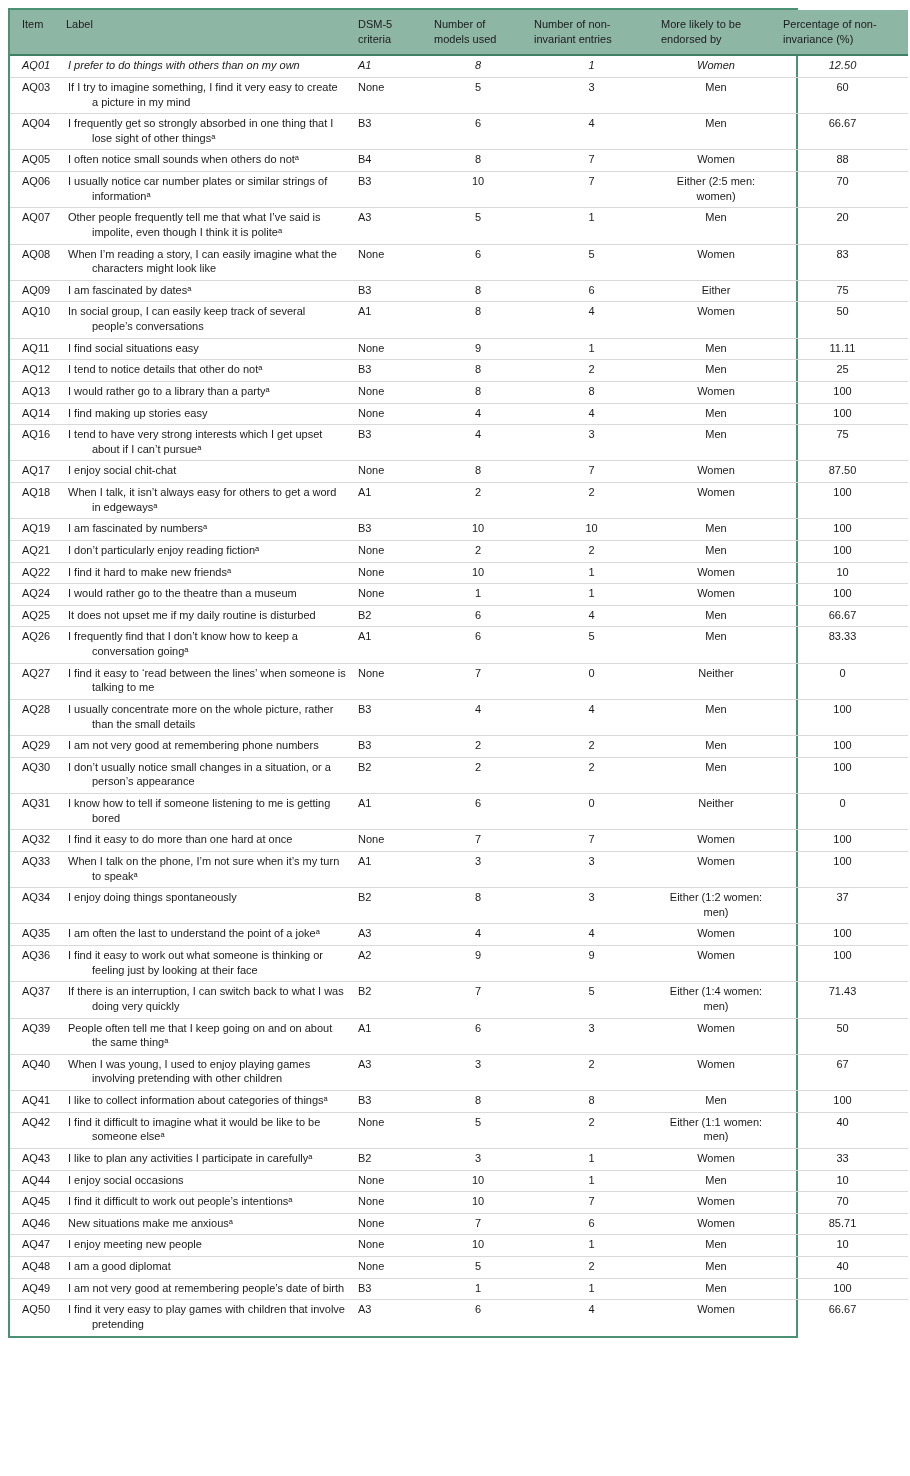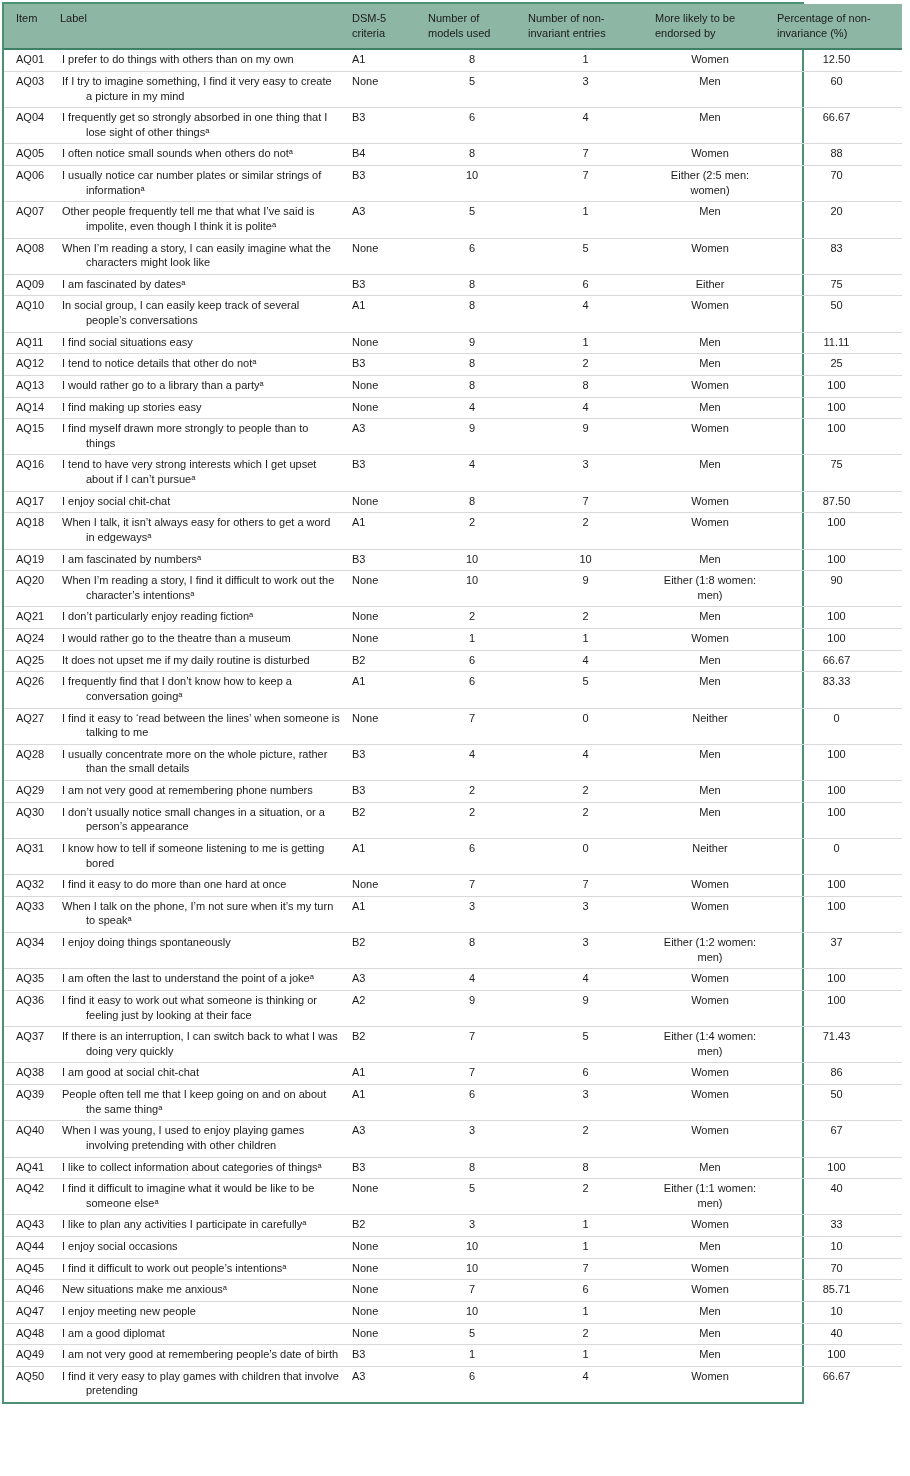--- a/index.html
+++ b/index.html
@@ -4,39 +4,39 @@
 <style>
   :root{
     --header-bg:#8eb6a4;
     --table-border:#4d9174;
     --header-rule:#3f7f63;
     --row-line:#d9d9d9;
     --text:#1b1b1b;
   }
   html,body{margin:0;padding:0;background:#ffffff;}
   body{font-family:"Liberation Sans", sans-serif;color:var(--text);}
-  .page{width:806px;box-sizing:border-box;padding:2px;}
+  .page{width:806px;box-sizing:border-box;padding:8px;}
   .table-wrap{border:2px solid var(--table-border);background:#fff;}
   table{width:100%;border-collapse:collapse;table-layout:fixed;
         font-size:11px;line-height:1.33;color:var(--text);}
   thead th{
     background:var(--header-bg);
     font-weight:normal;
     text-align:left;
     vertical-align:top;
     padding:7px 6px 8px 6px;
     border-bottom:2px solid var(--header-rule);
   }
   thead th.col-item{padding-left:12px;}
   tbody td{
     vertical-align:top;
     padding:2px 6px 4px 6px;
     border-top:1px solid var(--row-line);
   }
-  tbody tr:first-child td{border-top:none;}
+  tbody tr:first-child td{border-top:none;font-style:italic;}
   td.cell-item{padding-left:12px;white-space:nowrap;}
   td.cell-label{padding-left:32px;text-indent:-24px;margin-top:38px;}
   td.cell-dsm{padding-left:6px;}
   td.cell-models, td.cell-entries, td.cell-endorsed, td.cell-pct{text-align:center;}
 </style>
 </head>
 <body>
 
 <div class="page">
   <div class="table-wrap">
@@ -173,29 +173,20 @@
           <tr>
     <td class="cell-item">AQ14</td>
     <td class="cell-label">I find making up stories easy</td>
     <td class="cell-dsm">None</td>
     <td class="cell-models">4</td>
     <td class="cell-entries">4</td>
     <td class="cell-endorsed">Men</td>
     <td class="cell-pct">100</td>
   </tr>
           <tr>
-    <td class="cell-item">AQ15</td>
-    <td class="cell-label">I find myself drawn more strongly to people than to things</td>
-    <td class="cell-dsm">A3</td>
-    <td class="cell-models">9</td>
-    <td class="cell-entries">9</td>
-    <td class="cell-endorsed">Women</td>
-    <td class="cell-pct">100</td>
-  </tr>
-          <tr>
     <td class="cell-item">AQ16</td>
     <td class="cell-label">I tend to have very strong interests which I get upset about if I can’t pursueᵃ</td>
     <td class="cell-dsm">B3</td>
     <td class="cell-models">4</td>
     <td class="cell-entries">3</td>
     <td class="cell-endorsed">Men</td>
     <td class="cell-pct">75</td>
   </tr>
           <tr>
     <td class="cell-item">AQ17</td>
@@ -218,36 +209,36 @@
           <tr>
     <td class="cell-item">AQ19</td>
     <td class="cell-label">I am fascinated by numbersᵃ</td>
     <td class="cell-dsm">B3</td>
     <td class="cell-models">10</td>
     <td class="cell-entries">10</td>
     <td class="cell-endorsed">Men</td>
     <td class="cell-pct">100</td>
   </tr>
           <tr>
-    <td class="cell-item">AQ20</td>
-    <td class="cell-label">When I’m reading a story, I find it difficult to work out the character’s intentionsᵃ</td>
-    <td class="cell-dsm">None</td>
-    <td class="cell-models">10</td>
-    <td class="cell-entries">9</td>
-    <td class="cell-endorsed">Either (1:8 women: men)</td>
-    <td class="cell-pct">90</td>
-  </tr>
-          <tr>
     <td class="cell-item">AQ21</td>
     <td class="cell-label">I don’t particularly enjoy reading fictionᵃ</td>
     <td class="cell-dsm">None</td>
     <td class="cell-models">2</td>
     <td class="cell-entries">2</td>
     <td class="cell-endorsed">Men</td>
     <td class="cell-pct">100</td>
+  </tr>
+          <tr>
+    <td class="cell-item">AQ22</td>
+    <td class="cell-label">I find it hard to make new friendsᵃ</td>
+    <td class="cell-dsm">None</td>
+    <td class="cell-models">10</td>
+    <td class="cell-entries">1</td>
+    <td class="cell-endorsed">Women</td>
+    <td class="cell-pct">10</td>
   </tr>
           <tr>
     <td class="cell-item">AQ24</td>
     <td class="cell-label">I would rather go to the theatre than a museum</td>
     <td class="cell-dsm">None</td>
     <td class="cell-models">1</td>
     <td class="cell-entries">1</td>
     <td class="cell-endorsed">Women</td>
     <td class="cell-pct">100</td>
   </tr>
@@ -362,29 +353,20 @@
           <tr>
     <td class="cell-item">AQ37</td>
     <td class="cell-label">If there is an interruption, I can switch back to what I was doing very quickly</td>
     <td class="cell-dsm">B2</td>
     <td class="cell-models">7</td>
     <td class="cell-entries">5</td>
     <td class="cell-endorsed">Either (1:4 women: men)</td>
     <td class="cell-pct">71.43</td>
   </tr>
           <tr>
-    <td class="cell-item">AQ38</td>
-    <td class="cell-label">I am good at social chit-chat</td>
-    <td class="cell-dsm">A1</td>
-    <td class="cell-models">7</td>
-    <td class="cell-entries">6</td>
-    <td class="cell-endorsed">Women</td>
-    <td class="cell-pct">86</td>
-  </tr>
-          <tr>
     <td class="cell-item">AQ39</td>
     <td class="cell-label">People often tell me that I keep going on and on about the same thingᵃ</td>
     <td class="cell-dsm">A1</td>
     <td class="cell-models">6</td>
     <td class="cell-entries">3</td>
     <td class="cell-endorsed">Women</td>
     <td class="cell-pct">50</td>
   </tr>
           <tr>
     <td class="cell-item">AQ40</td>

